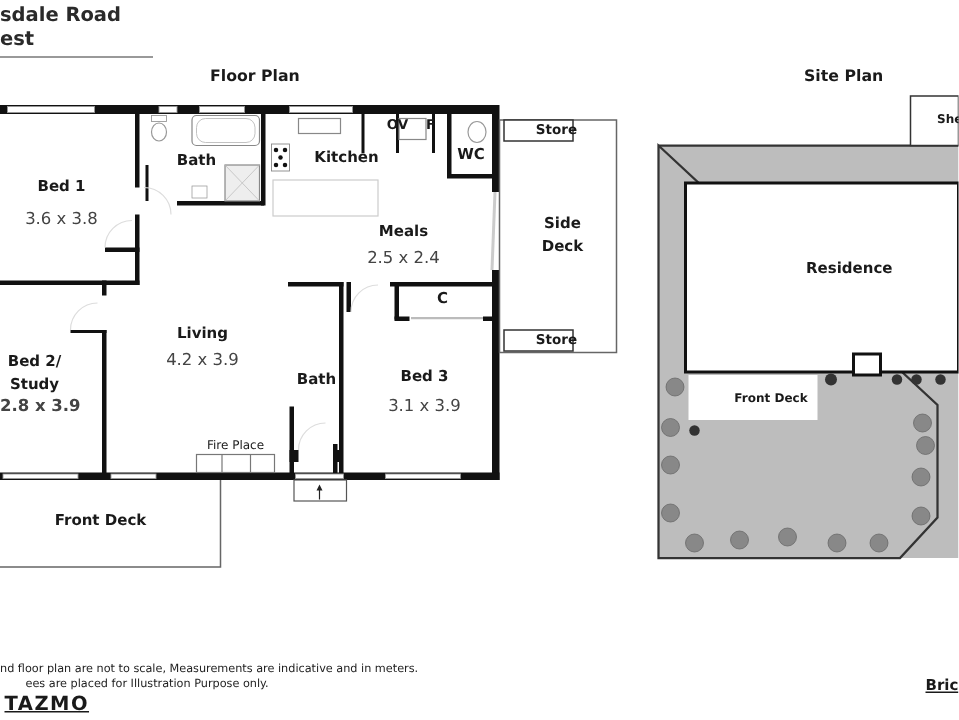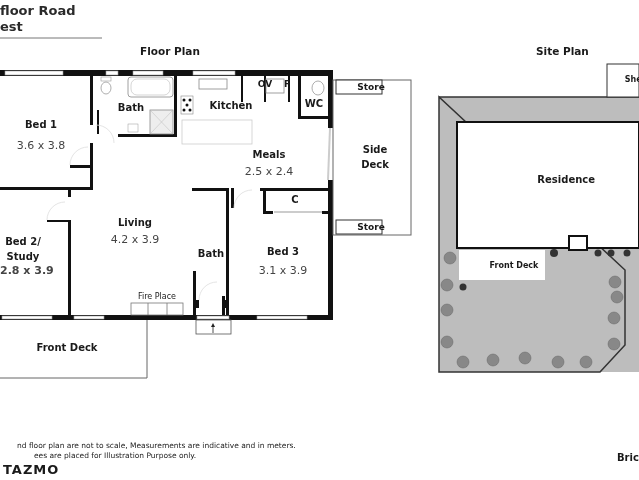--- a/index.html
+++ b/index.html
@@ -5,22 +5,22 @@
   html, body { margin:0; padding:0; background:#ffffff; }
   body { width:639px; height:480px; position:relative; overflow:hidden; font-family:"DejaVu Sans", sans-serif; color:#1a1a1a; }
   .abs { position:absolute; }
   .hdr { font-weight:bold; font-size:13px; color:#2a2a2a; }
   .hdr-sub { font-weight:bold; font-size:13px; color:#2a2a2a; }
   .title { font-weight:bold; font-size:10.5px; color:#1a1a1a; }
   .room { font-weight:bold; font-size:10px; color:#1a1a1a; text-align:center; white-space:nowrap; }
   .dim { font-size:11px; color:#444; text-align:center; white-space:nowrap; }
   .small { font-weight:bold; font-size:9px; color:#1a1a1a; text-align:center;padding-left:12px; }
   .tiny { font-size:8px; color:#1a1a1a; text-align:center; }
-  .disc { font-size:7.5px; color:#222; white-space:nowrap;padding-left:17px; }
-  .brand { font-weight:bold; font-size:13px; letter-spacing:1px; color:#1a1a1a; }
+  .disc { font-size:7.5px; color:#222; white-space:nowrap; }
+  .brand { font-weight:bold; font-size:13px; letter-spacing:1px; color:#1a1a1a;text-decoration:underline; }
   svg { position:absolute; left:0; top:0; }
 </style>
 </head>
 <body>
 
 <svg width="639" height="480">
 
   <line x1="0" y1="38" x2="102" y2="38" stroke="#777" stroke-width="1"></line>
 
   <rect x="0" y="70" width="332" height="6" fill="#111"></rect>
@@ -149,21 +149,21 @@
   </g>
   <g fill="#333">
     <circle cx="554" cy="253" r="4"></circle>
     <circle cx="598" cy="253" r="3.5"></circle>
     <circle cx="611" cy="253" r="3.5"></circle>
     <circle cx="627" cy="253" r="3.5"></circle>
     <circle cx="463" cy="287" r="3.5"></circle>
   </g>
 </svg>
 
-<div class="abs hdr" style="left:0;top:3px;">floor Road</div>
+<div class="abs hdr" style="left:0;top:3px;">sdale Road</div>
 <div class="abs hdr-sub" style="left:0;top:19px;">est</div>
 
 <div class="abs title" style="left:140px;top:45px;">Floor Plan</div>
 <div class="abs title" style="left:536px;top:45px;">Site Plan</div>
 
 <div class="abs room" style="left:16px;top:119px;width:50px;">Bed 1</div>
 <div class="abs dim" style="left:11px;top:139px;width:60px;">3.6 x 3.8</div>
 
 <div class="abs room" style="left:113px;top:102px;width:36px;">Bath</div>
 

